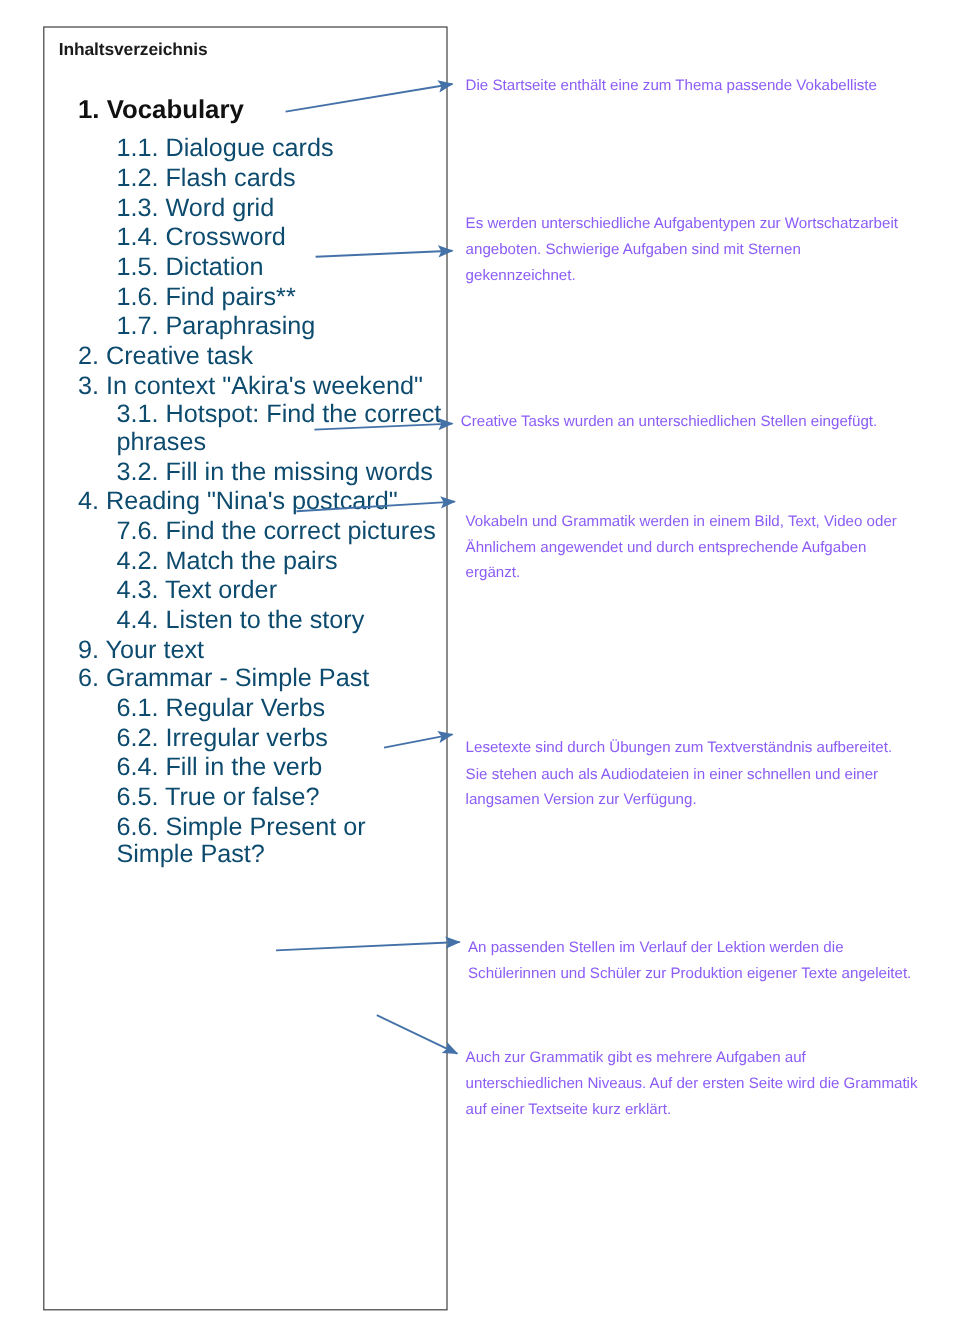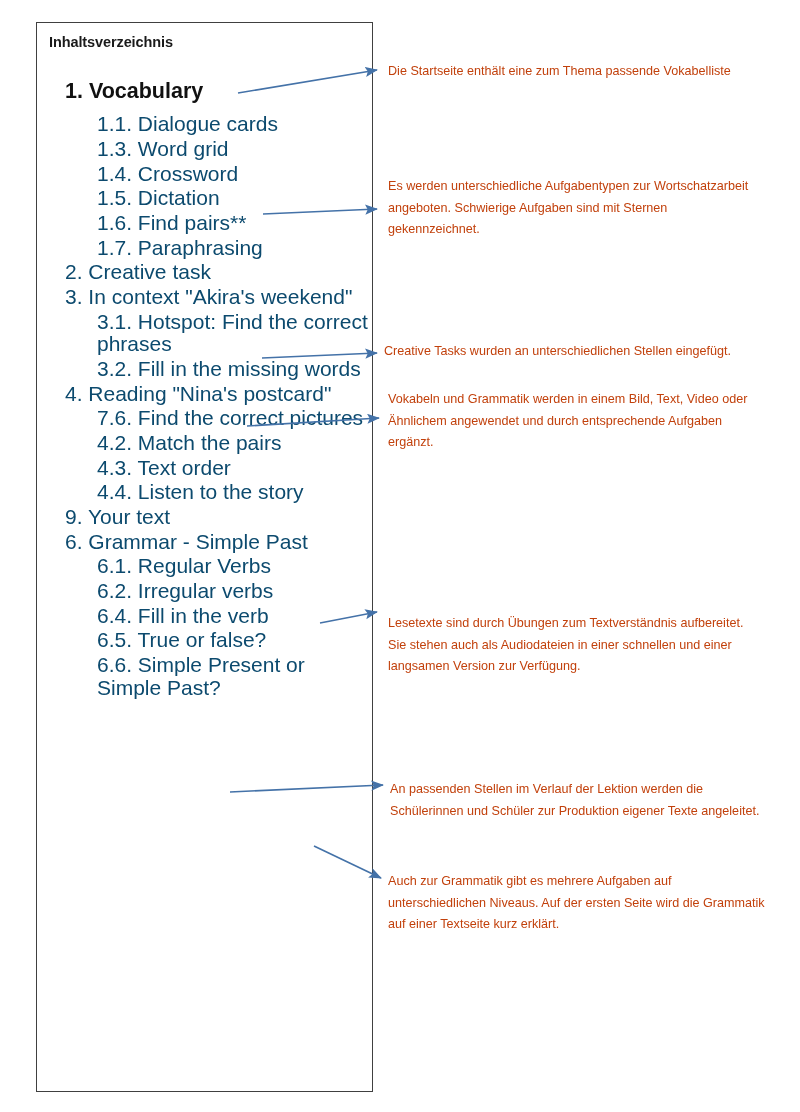--- a/index.html
+++ b/index.html
@@ -64,21 +64,21 @@
   .lvl2 {
     font-size: 21px;
     padding-left: 60px;
     margin-bottom: 2px;
   }
 
   
   .annotation {
     position: absolute;
     font-size: 12.6px;
-    color: #c2410c;
+    color: #8b5cf6;
     line-height: 1.72;
     width: 368px;
   }
 
   
   #arrow-layer {
     position: absolute;
     left: 0;
     top: 0;
     width: 800px;
@@ -87,20 +87,21 @@
   }
 </style>
 </head>
 <body>
 
 <div id="toc-box">
   <div id="toc-title">Inhaltsverzeichnis</div>
   <div id="toc-list">
       <div class="toc-entry lvl1 bold">1. Vocabulary</div>
       <div class="toc-entry lvl2">1.1. Dialogue cards</div>
+      <div class="toc-entry lvl2">1.2. Flash cards</div>
       <div class="toc-entry lvl2">1.3. Word grid</div>
       <div class="toc-entry lvl2">1.4. Crossword</div>
       <div class="toc-entry lvl2">1.5. Dictation</div>
       <div class="toc-entry lvl2">1.6. Find pairs**</div>
       <div class="toc-entry lvl2">1.7. Paraphrasing</div>
       <div class="toc-entry lvl1">2. Creative task</div>
       <div class="toc-entry lvl1">3. In context "Akira's weekend"</div>
       <div class="toc-entry lvl2">3.1. Hotspot: Find the correct phrases</div>
       <div class="toc-entry lvl2">3.2. Fill in the missing words</div>
       <div class="toc-entry lvl1">4. Reading "Nina's postcard"</div>
@@ -115,21 +116,21 @@
       <div class="toc-entry lvl2">6.4. Fill in the verb</div>
       <div class="toc-entry lvl2">6.5. True or false?</div>
       <div class="toc-entry lvl2">6.6. Simple Present or Simple Past?</div>
     </div>
 </div>
 
 <div id="annotation-container">
     <div class="annotation" style="left: 388px; top: 61px; width: 368px;">Die Startseite enthält eine zum Thema passende Vokabelliste</div>
     <div class="annotation" style="left: 388px; top: 176px; width: 372px;">Es werden unterschiedliche Aufgabentypen zur Wortschatzarbeit angeboten. Schwierige Aufgaben sind mit Sternen gekennzeichnet.</div>
     <div class="annotation" style="left: 384px; top: 341px; width: 372px;">Creative Tasks wurden an unterschiedlichen Stellen eingefügt.</div>
-    <div class="annotation" style="left: 388px; top: 389px; width: 378px;">Vokabeln und Grammatik werden in einem Bild, Text, Video oder Ähnlichem angewendet und durch entsprechende Aufgaben ergänzt.</div>
+    <div class="annotation" style="left: 388px; top: 424px; width: 378px;">Vokabeln und Grammatik werden in einem Bild, Text, Video oder Ähnlichem angewendet und durch entsprechende Aufgaben ergänzt.</div>
     <div class="annotation" style="left: 388px; top: 613px; width: 372px;">Lesetexte sind durch Übungen zum Textverständnis aufbereitet. Sie stehen auch als Audiodateien in einer schnellen und einer langsamen Version zur Verfügung.</div>
     <div class="annotation" style="left: 390px; top: 779px; width: 374px;">An passenden Stellen im Verlauf der Lektion werden die Schülerinnen und Schüler zur Produktion eigener Texte angeleitet.</div>
     <div class="annotation" style="left: 388px; top: 871px; width: 378px;">Auch zur Grammatik gibt es mehrere Aufgaben auf unterschiedlichen Niveaus. Auf der ersten Seite wird die Grammatik auf einer Textseite kurz erklärt.</div>
   </div>
 
 <svg id="arrow-layer" viewBox="0 0 800 1112" xmlns="http://www.w3.org/2000/svg">
   <defs>
     <marker id="ah" markerWidth="9" markerHeight="9" refX="7.4" refY="3.2" orient="auto" markerUnits="strokeWidth">
       <path d="M0,0 L8,3.2 L0,6.4 L1.6,3.2 z" fill="#4472a8"></path>
     </marker>

